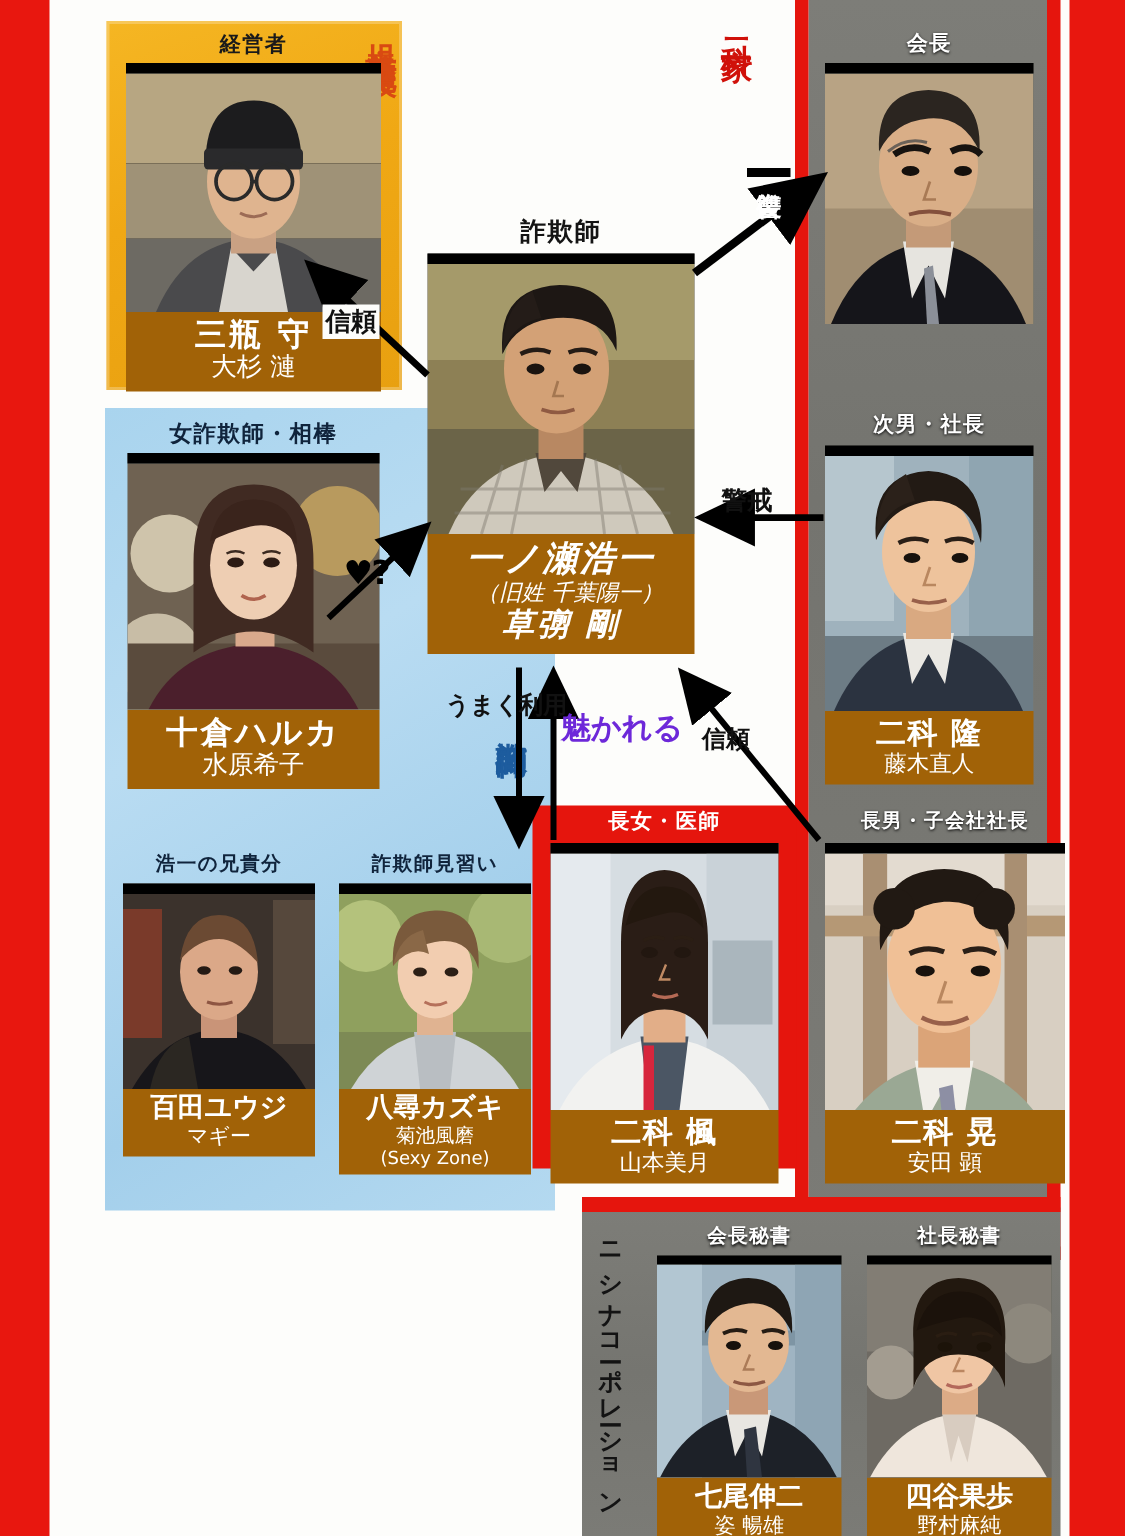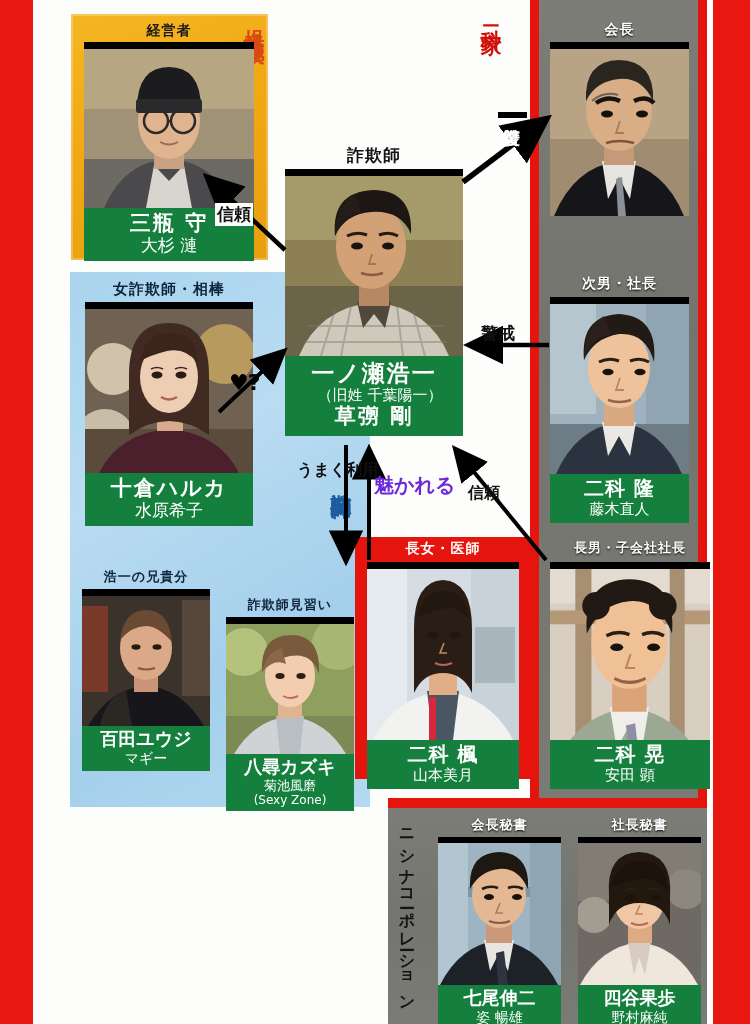--- a/index.html
+++ b/index.html
@@ -29,21 +29,21 @@
   .card .photo{
     position:relative;
     background:#6a6a62;
     border-top:7px solid #000;
     overflow:hidden;
   }
   .card .photo .ph{
     position:absolute;inset:0;
   }
   .card .namebox{
-    background:#15803d;color:#fff;text-align:center;
+    background:#a16207;color:#fff;text-align:center;
     padding:3px 0 5px 0;
   }
   .card .nm{font-weight:bold;letter-spacing:2px;line-height:1.15;}
   .card .sub{line-height:1.2;}
   .card .sub2{line-height:1.2;}
 
   
   .vtext{
     position:absolute;
     writing-mode:vertical-rl;
@@ -181,21 +181,21 @@
         <ellipse cx="75" cy="51" rx="4.5" ry="2.8" fill="#241a14"></ellipse>
         <path d="M56 72 Q64 75 73 72" stroke="#8d5542" stroke-width="2" fill="none"></path>
       </svg>
     </div>
     <div class="namebox">
       <div class="nm" style="font-size:18px;letter-spacing:0px;">百田ユウジ</div>
       <div class="sub" style="font-size:14px;">マギー</div>
     </div>
   </div>
 
-  <div class="card" style="left:193px;top:598px;width:128px;">
+  <div class="card" style="left:193px;top:570px;width:128px;">
     <div class="role" style="color:#10243c;font-size:13px;height:19px;">詐欺師見習い</div>
     <div class="photo" style="height:130px;">
       <svg class="ph" viewBox="0 0 128 130" preserveAspectRatio="none">
         <rect width="128" height="130" fill="#8fa05e"></rect>
         <circle cx="18" cy="28" r="24" fill="#b4c27c"></circle>
         <circle cx="112" cy="20" r="26" fill="#a8b874"></circle>
         <rect y="92" width="128" height="38" fill="#7d8a55"></rect>
         <path d="M8 130 Q28 96 64 92 Q100 96 120 130 Z" fill="#cfd3d6"></path>
         <path d="M50 92 L54 130 L74 130 L78 92 Z" fill="#b9bec2"></path>
         <rect x="52" y="72" width="24" height="22" fill="#e0b391"></rect>
@@ -242,21 +242,21 @@
         <path d="M62 60 Q72 55 82 59" stroke="#241b15" stroke-width="3" fill="none"></path>
         <path d="M94 59 Q104 55 113 60" stroke="#241b15" stroke-width="3" fill="none"></path>
 
         <ellipse cx="72" cy="70" rx="6" ry="3.6" fill="#1a1410"></ellipse>
         <ellipse cx="103" cy="70" rx="6" ry="3.6" fill="#1a1410"></ellipse>
 
         <path d="M87 78 L84 88 L91 88" stroke="#a47751" stroke-width="1.8" fill="none"></path>
         <path d="M76 97 Q87 101 98 97" stroke="#8f5a42" stroke-width="2.4" fill="none"></path>
       </svg>
     </div>
-    <div class="namebox" style="padding:4px 0 7px 0;">
+    <div class="namebox" style="padding:4px 0 7px 0;font-style:italic;">
       <div class="nm" style="font-size:23px;">一ノ瀬浩一</div>
       <div class="sub" style="font-size:15px;margin-left:12px;">（旧姓 千葉陽一）</div>
       <div class="nm" style="font-size:21px;">草彅 剛</div>
     </div>
   </div>
 
   <div id="panel-nishina"></div>
 
   <div class="vtext" style="left:444px;top:10px;color:#d0110a;font-size:21px;">二科家</div>
 

